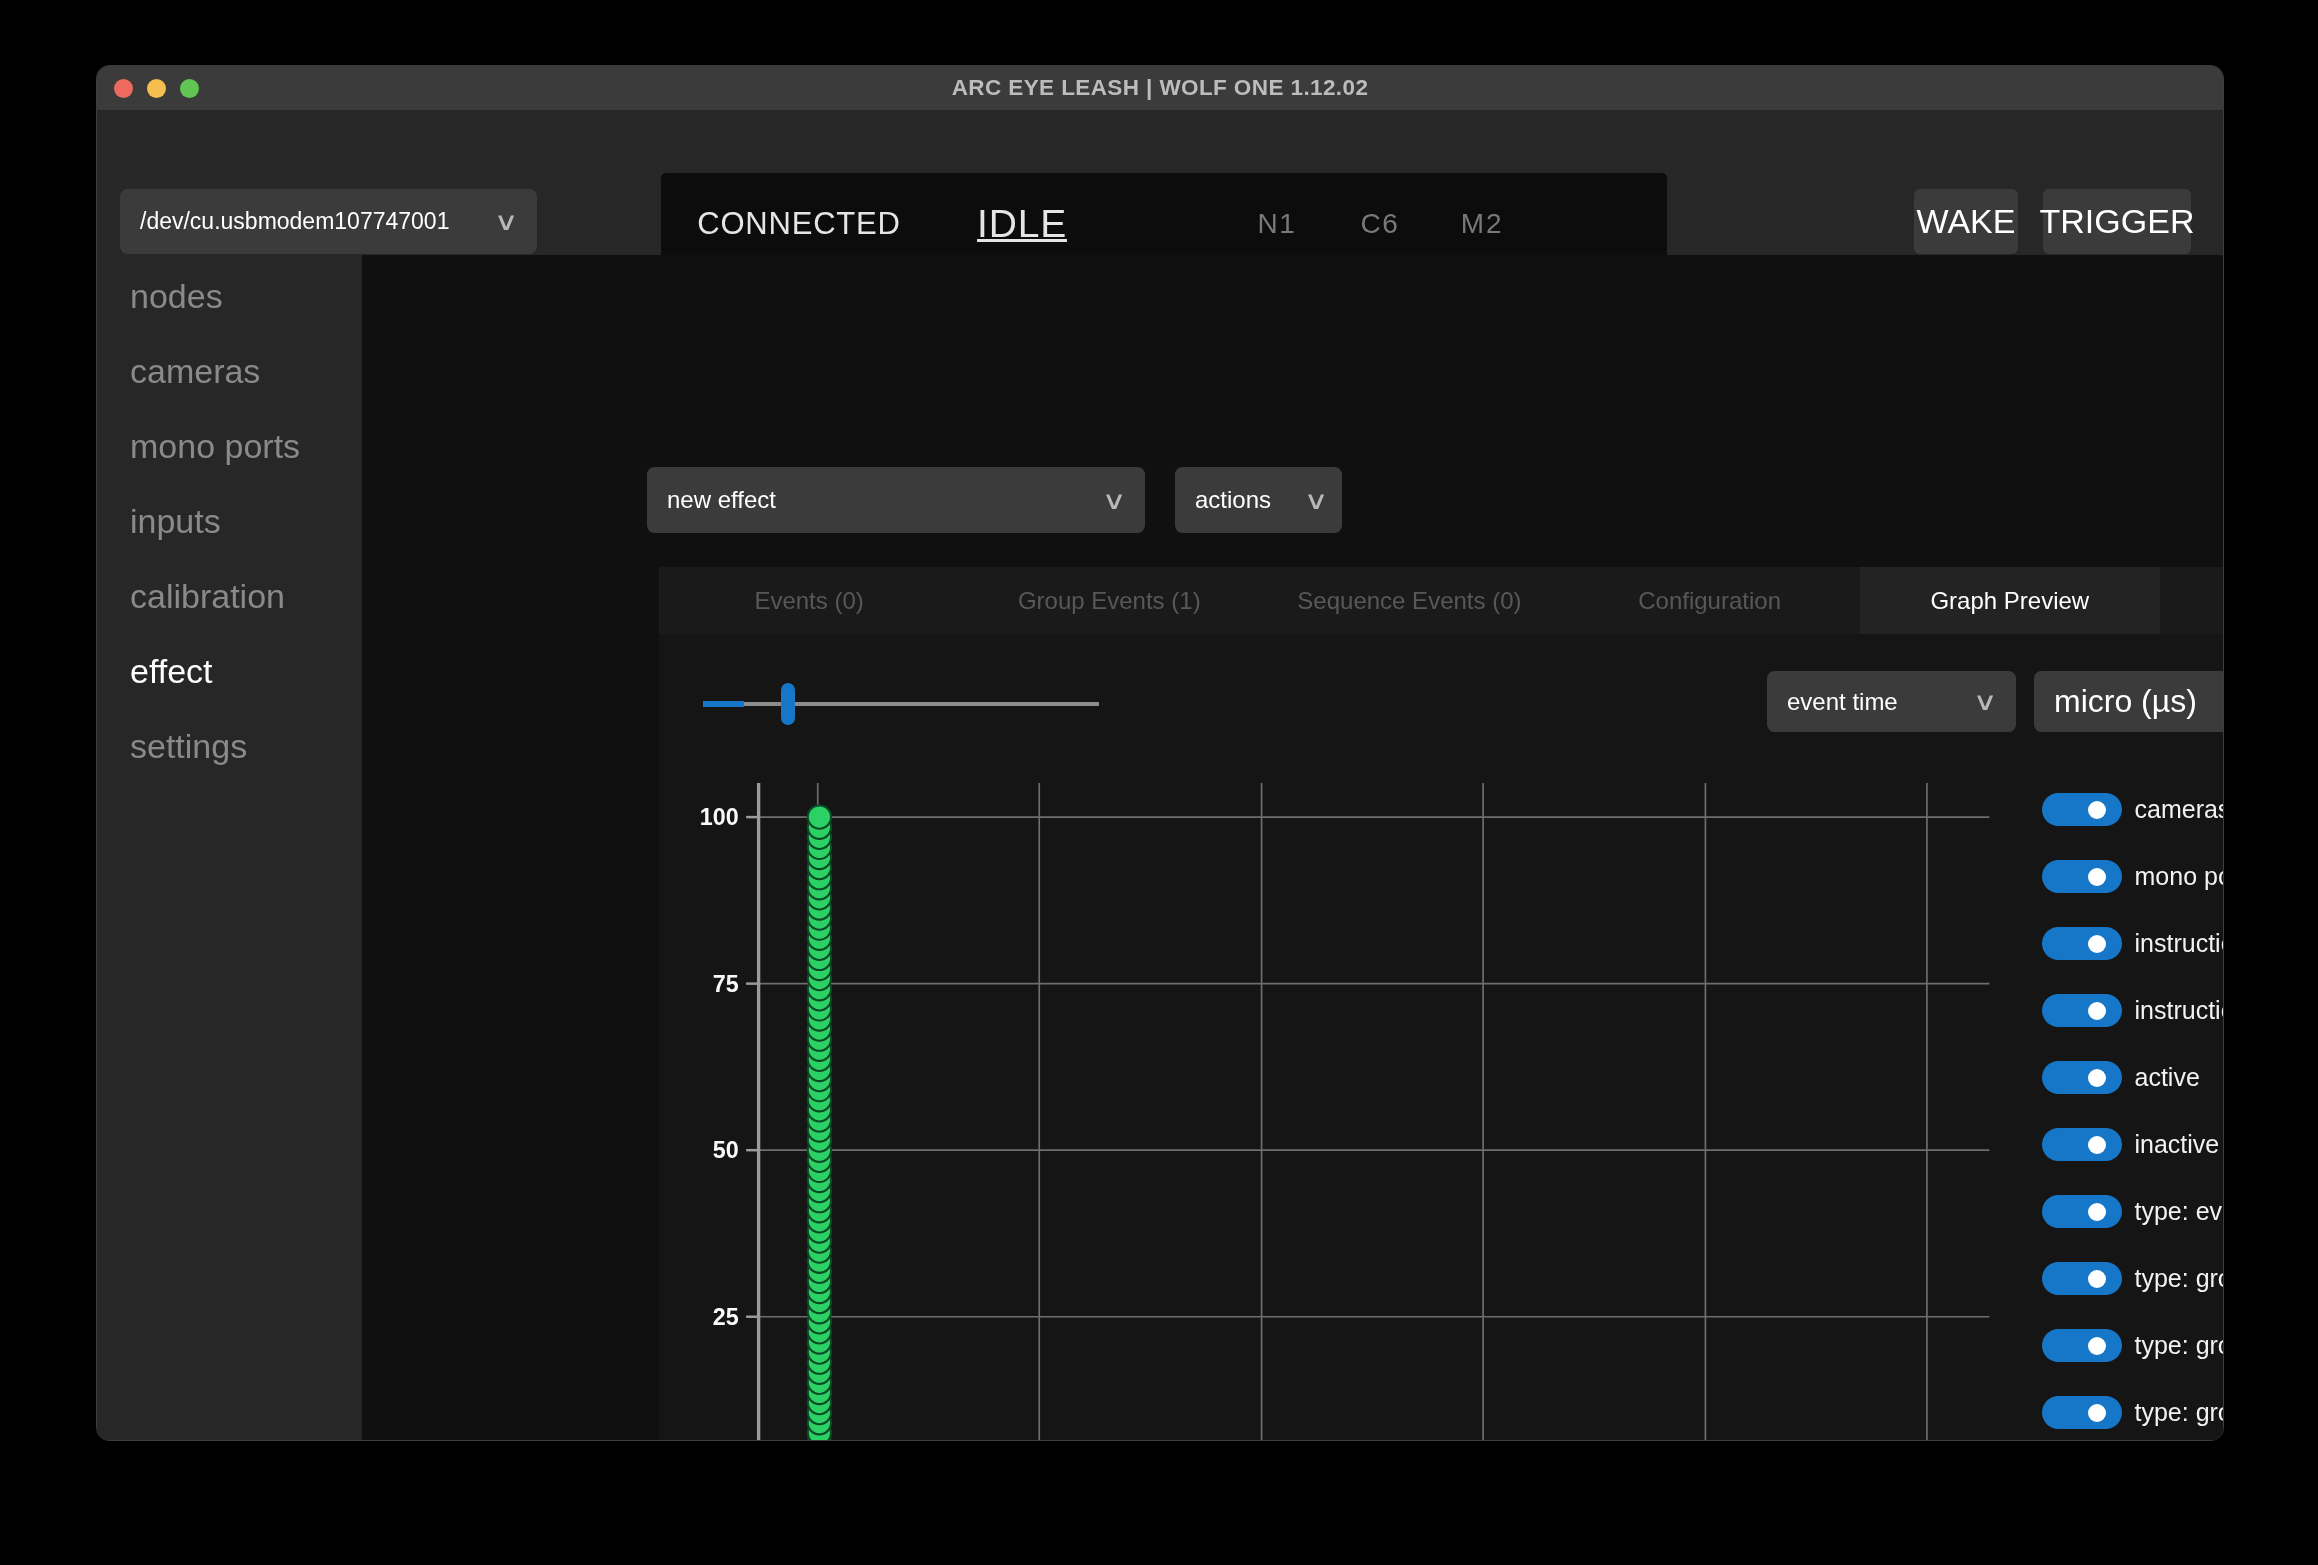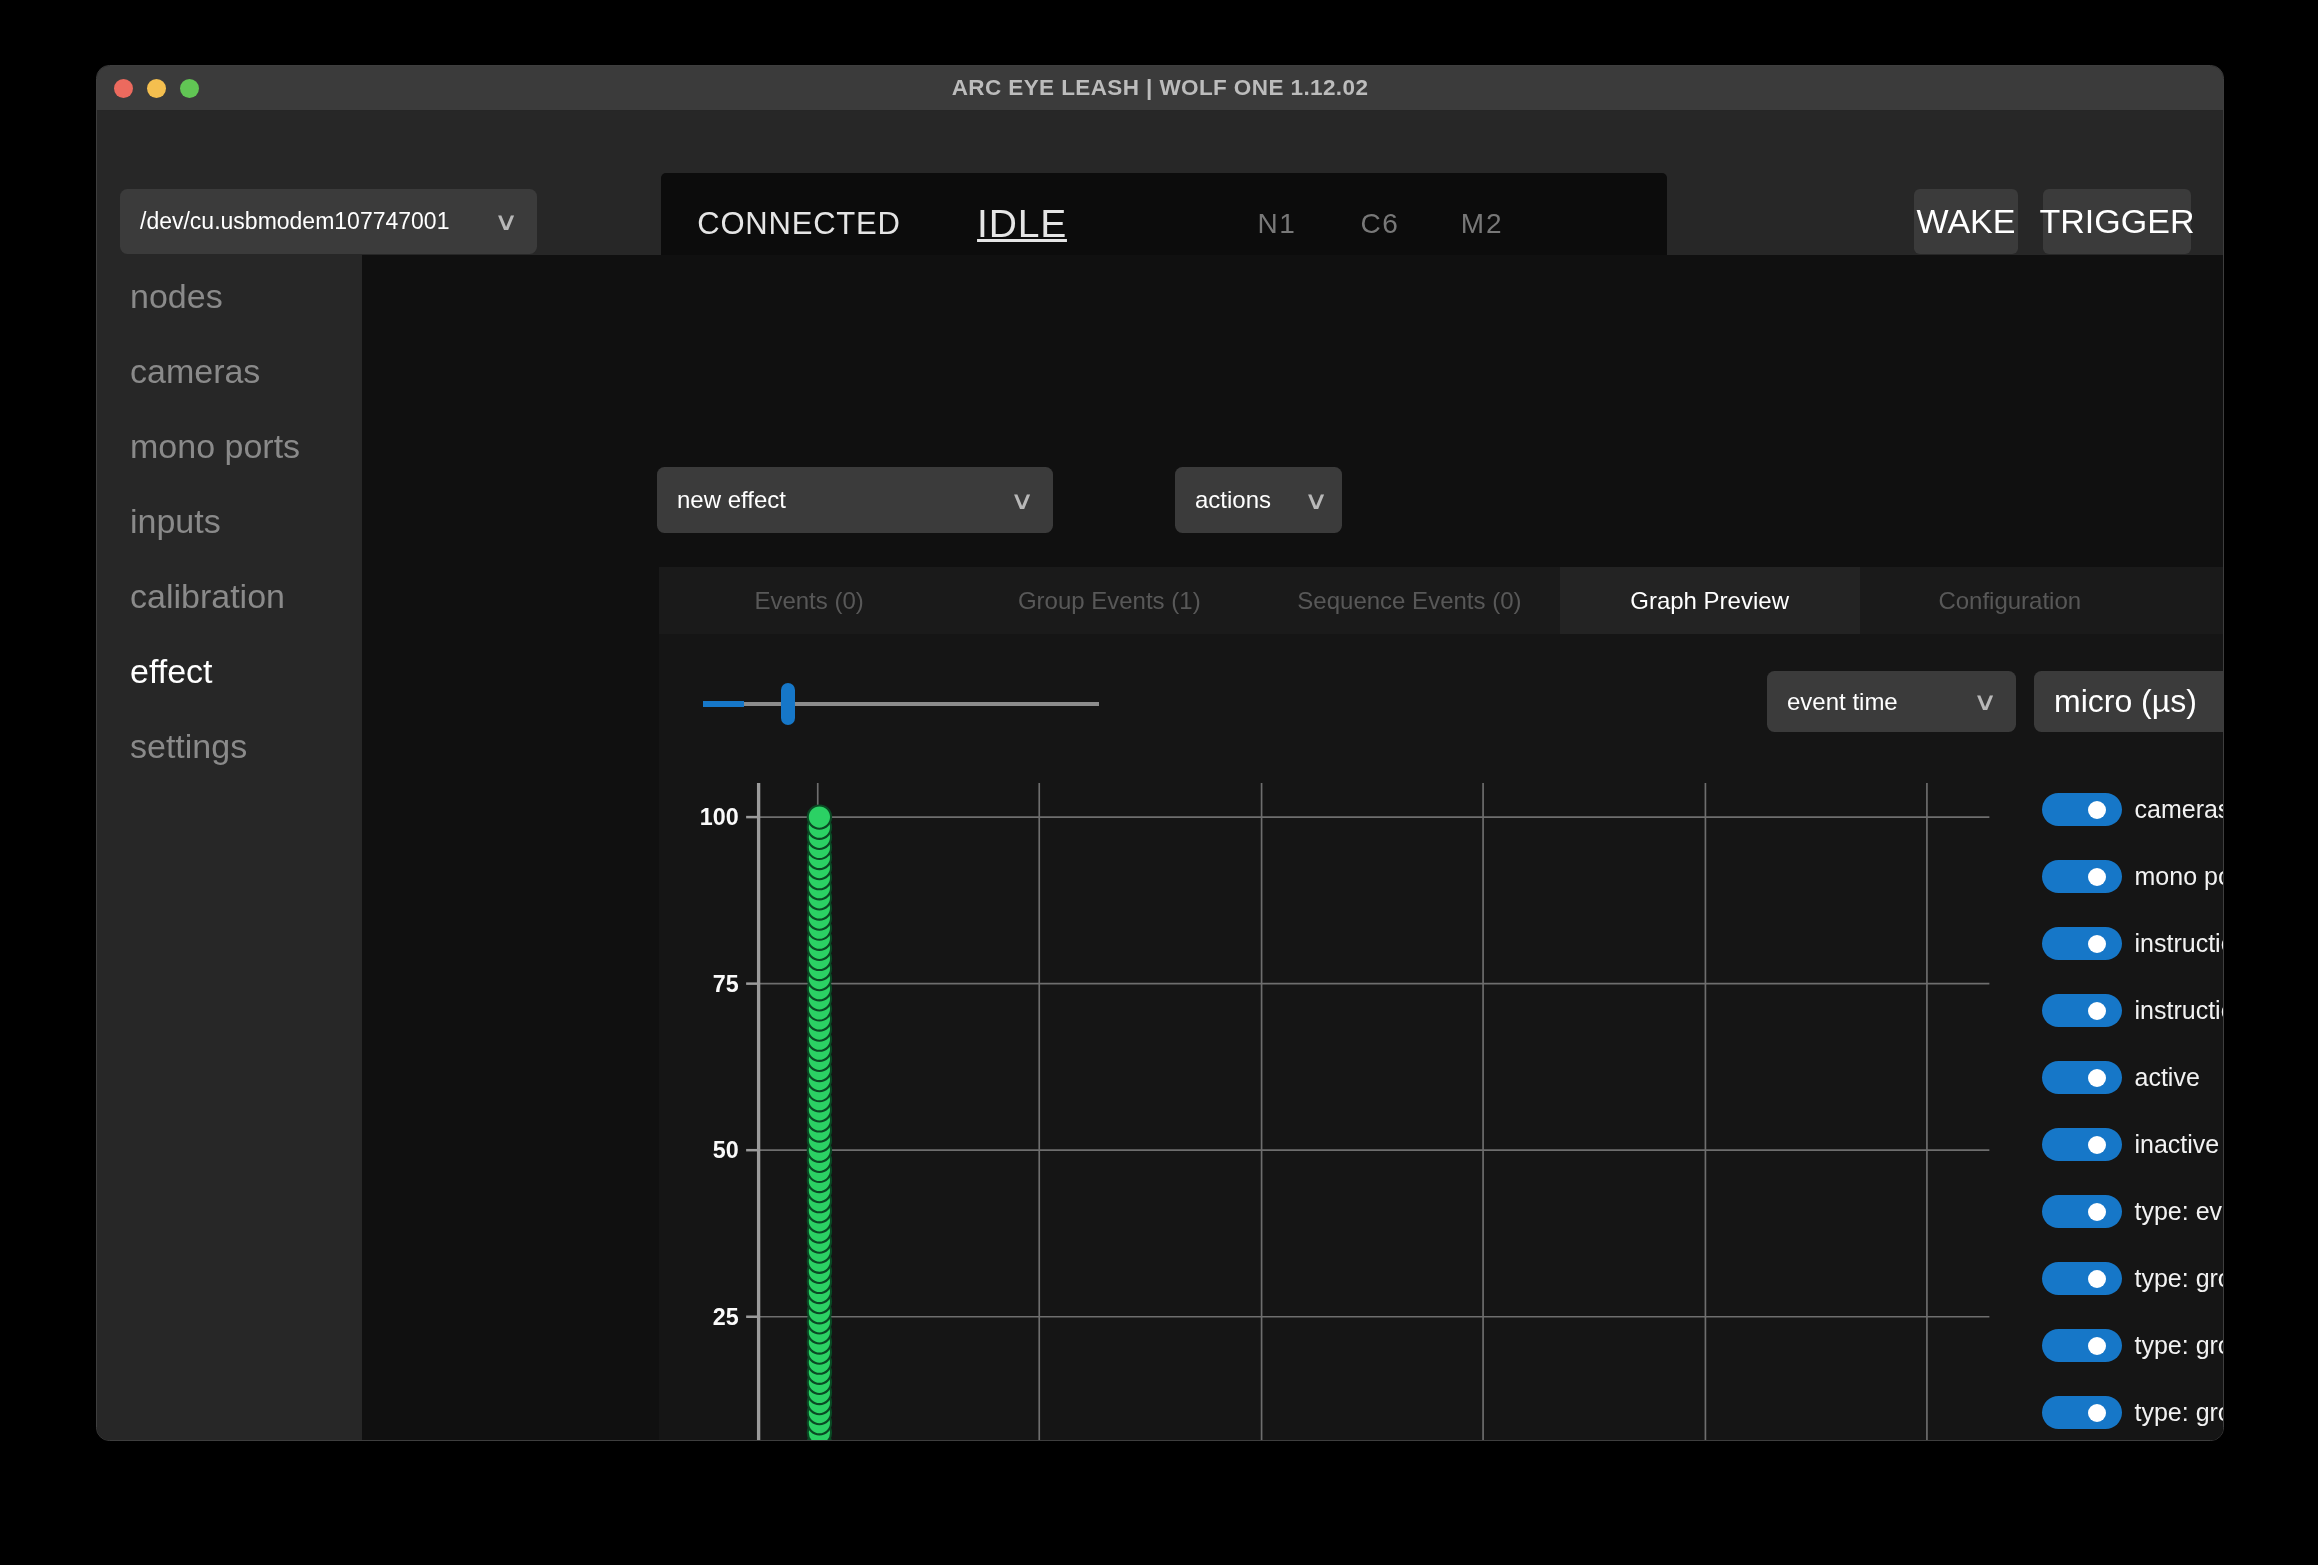--- a/index.html
+++ b/index.html
@@ -29,21 +29,21 @@
   .hbtn{position:absolute;top:78px;height:65px;background:#3b3b3b;border-radius:5.8px;color:#fff;font-size:34px;
     display:flex;align-items:center;justify-content:center;border:none;cursor:default;}
   .wake-btn{left:1817px;width:104px;}
   .trigger-btn{left:1946px;width:148px;}
   
   .sidebar{position:absolute;left:0;top:189px;width:265px;bottom:0;background:#272727;padding-top:4.2px;box-sizing:border-box;}
   .side-item{height:75px;line-height:75px;padding-left:33px;font-size:34px;color:#8a8a8a;cursor:default;}
   .side-item.active{color:#ffffff;}
   
   .main{position:absolute;left:265px;top:189px;right:0;bottom:0;background:#101010;}
-  .effect-select{left:295px;top:212px;width:396px;height:66px;font-size:24px;}
+  .effect-select{left:285px;top:212px;width:498px;height:66px;font-size:24px;}
   .actions-select{left:813px;top:212px;width:167px;height:66px;font-size:24px;}
   .panel{position:absolute;left:297px;top:312px;width:1801px;height:1034px;background:#151515;}
   .tabbar{position:absolute;left:0;top:0;width:100%;height:67px;background:#1a1a1a;display:flex;}
   .tab{flex:1;display:flex;align-items:center;justify-content:center;font-size:24px;color:#585858;cursor:default;}
   .tab.active{background:#232323;color:#ffffff;}
   
   .slider{position:absolute;left:44px;top:104px;width:408px;height:67px;}
   .slider .track{position:absolute;left:0;top:31px;width:396px;height:4.2px;background:#8c8c8c;}
   .slider .fill{position:absolute;left:0;top:30px;width:41px;height:5.8px;background:#1677c8;}
   .slider .thumb{position:absolute;left:78px;top:11.7px;width:14px;height:42px;border-radius:7.5px;background:#1677c8;cursor:default;}
@@ -103,22 +103,22 @@
       <div class="select actions-select" style="position:absolute">
         <span>actions</span>
         <span class="chev" style="right:16.7px">∨</span>
       </div>
 
       <div class="panel">
         <div class="tabbar" id="tabbar">
             <div class="tab">Events (0)</div>
             <div class="tab">Group Events (1)</div>
             <div class="tab">Sequence Events (0)</div>
+            <div class="tab">Configuration</div>
             <div class="tab active">Graph Preview</div>
-            <div class="tab">Configuration</div>
             <div class="tab">List Preview</div>
           </div>
 
         <div class="slider">
           <div class="track"></div>
           <div class="fill"></div>
           <div class="thumb"></div>
         </div>
         <div class="select time-select" style="position:absolute">
           <span>event time</span>

